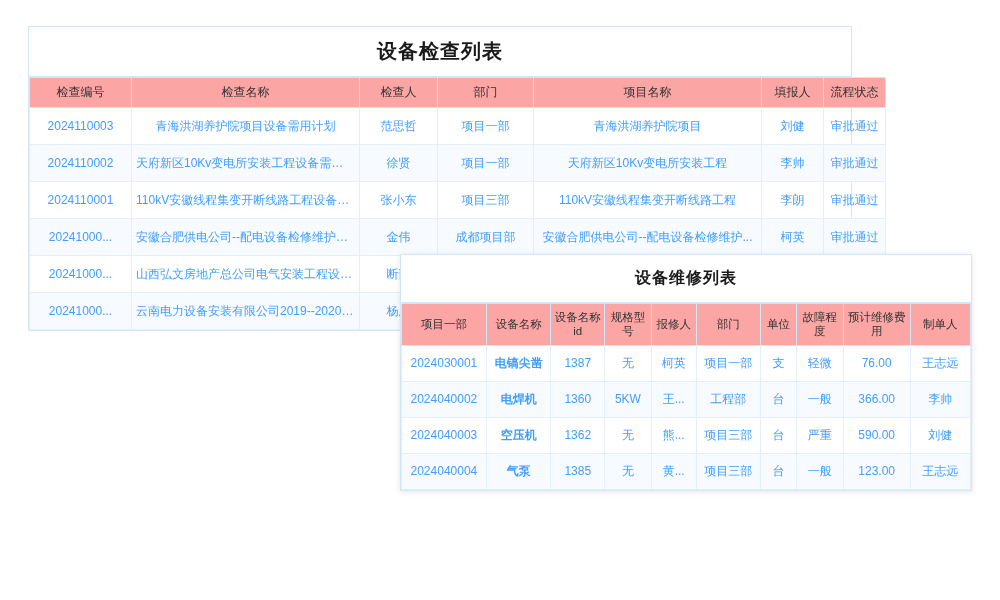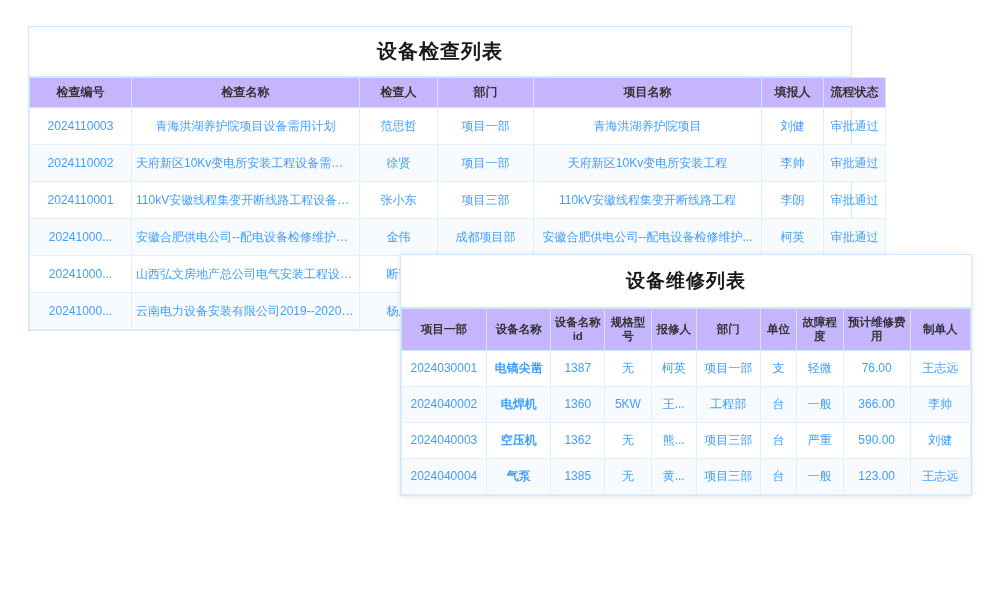--- a/index.html
+++ b/index.html
@@ -37,23 +37,23 @@
     letter-spacing: 1px;
   }
 
   table.grid {
     border-collapse: collapse;
     width: 100%;
     table-layout: fixed;
   }
 
   table.grid th {
-    background: #c4b5fd;
+    background: #fca5a5;
     color: #333333;
-    font-weight: bold;
+    font-weight: normal;
     font-size: 12px;
     border: 1px solid #cfe6fb;
     padding: 7px 3px;
     text-align: center;
     line-height: 1.25;
   }
 
   table.grid td {
     border: 1px solid #e3f0fb;
     padding: 8px 4px;
@@ -91,21 +91,21 @@
 
   
   #repair-panel {
     left: 400px;
     top: 254px;
     width: 572px;
     box-shadow: 0 1px 6px rgba(0,0,0,0.10);
   }
 
   #repair-panel .panel-title {
-    font-size: 19px;
+    font-size: 16px;
     padding: 13px 0 13px 0;
   }
 
   #repair-panel table.grid th {
     padding: 6px 2px;
     font-size: 11.5px;
   }
 
   #repair-panel table.grid td {
     font-size: 12px;

